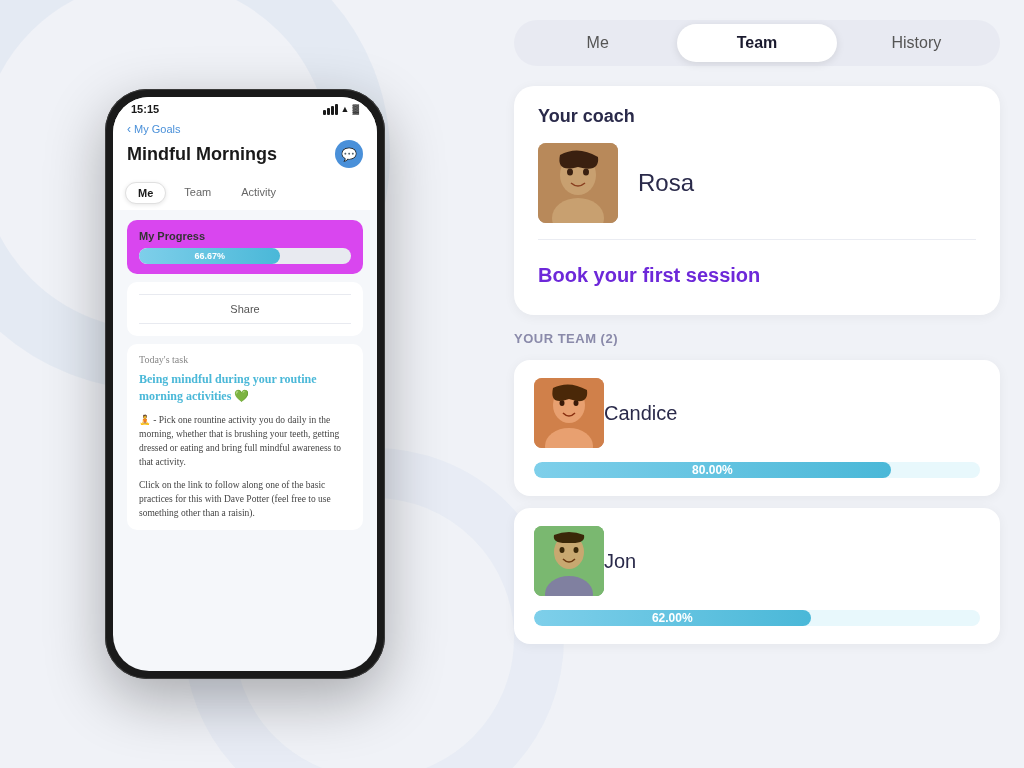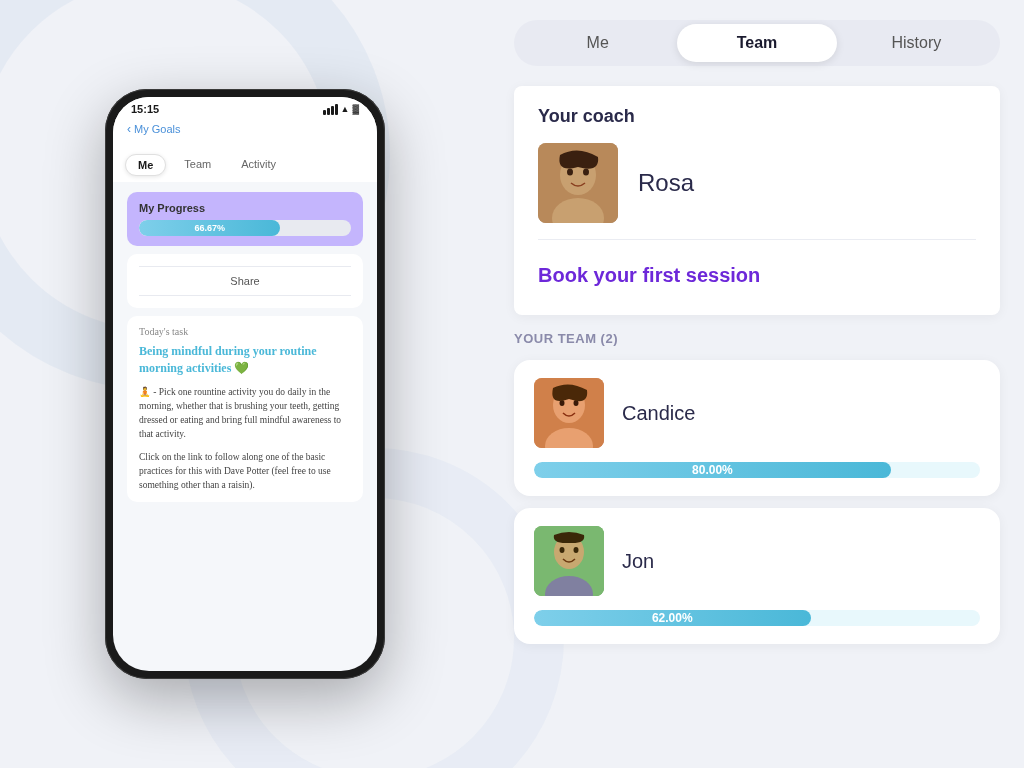--- a/index.html
+++ b/index.html
@@ -149,21 +149,21 @@
     .phone-content {
       flex: 1;
       overflow-y: auto;
       padding: 10px 14px;
       scrollbar-width: none;
     }
 
     .phone-content::-webkit-scrollbar { display: none; }
 
     .progress-section {
-      background: #c4b5fd;
+      background: #d946ef;
       border-radius: 10px;
       padding: 10px 12px;
       margin-bottom: 8px;
     }
 
     .progress-label {
       font-size: 11px;
       font-weight: 600;
       color: #333;
       margin-bottom: 6px;
@@ -267,21 +267,21 @@
     .tab-item.active {
       background: white;
       color: #1a1a2e;
       font-weight: 600;
       box-shadow: 0 2px 8px rgba(0,0,0,0.1);
     }
 
     
     .coach-card {
       background: white;
-      border-radius: 8px;
+      border-radius: 20px;
       padding: 20px 24px;
       margin-bottom: 16px;
       box-shadow: 0 2px 12px rgba(0,0,0,0.05);
     }
 
     .coach-label {
       font-size: 18px;
       font-weight: 600;
       color: #2a2a4a;
       margin-bottom: 16px;
@@ -355,21 +355,20 @@
       background: white;
       border-radius: 16px;
       padding: 18px 20px;
       margin-bottom: 12px;
       box-shadow: 0 2px 12px rgba(0,0,0,0.05);
     }
 
     .member-header {
       display: flex;
       align-items: center;
-      gap: 18px;
       margin-bottom: 14px;
     }
 
     .member-avatar-bg1 {
       background: linear-gradient(135deg, #e8a070, #c06840);
     }
     .member-avatar-bg2 {
       background: linear-gradient(135deg, #7ab870, #4a9840);
     }
 
@@ -419,20 +418,24 @@
           </div>
           <span class="wifi-icon">▲</span>
           <span class="battery-icon">▓</span>
         </div>
       </div>
 
       <div class="phone-header">
         <div class="back-nav">
           <span class="back-chevron">‹</span>
           <span>My Goals</span>
+        </div>
+        <div class="header-row">
+          <span class="phone-title">Mindful Mornings</span>
+          <div class="message-btn">💬</div>
         </div>
       </div>
 
       <div class="phone-tabs">
         <div class="phone-tab active">Me</div>
         <div class="phone-tab">Team</div>
         <div class="phone-tab">Activity</div>
       </div>
 
       <div class="phone-content">

